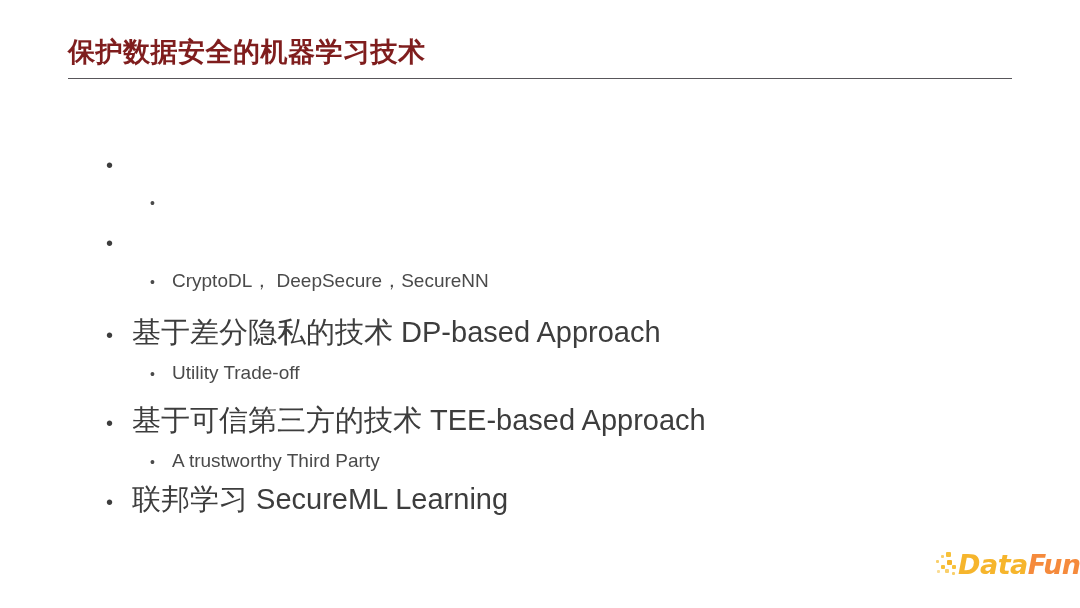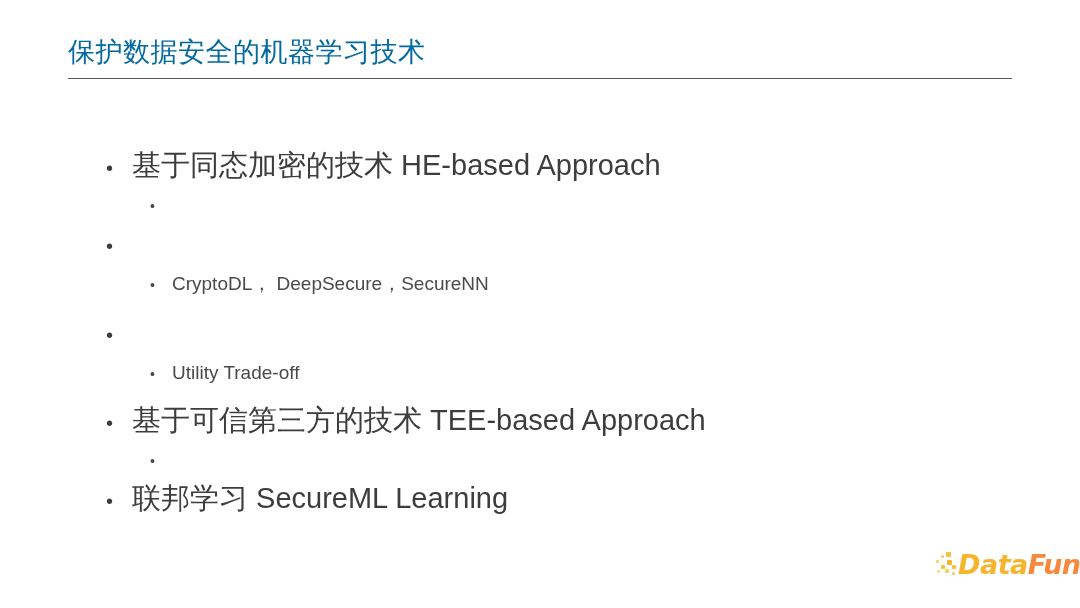--- a/index.html
+++ b/index.html
@@ -24,22 +24,22 @@
 
   
   .title-block {
     position: absolute;
     left: 68px;
     top: 36px;
     width: 944px;
   }
   .slide-title {
     font-size: 27px;
-    font-weight: normal;
-    color: #0369a1;
+    font-weight: bold;
+    color: #7f1d1d;
     letter-spacing: 0.5px;
     line-height: 1.2;
     white-space: nowrap;
   }
   .title-rule {
     position: absolute;
     left: 68px;
     top: 78px;
     width: 944px;
     height: 1px;
@@ -145,21 +145,20 @@
   <div class="title-block">
     <div class="slide-title">保护数据安全的机器学习技术</div>
   </div>
   <div class="title-rule"></div>
 
   <div class="body-block">
 
     <div class="bullet-group">
       <div class="bullet-l1">
         <span class="marker">•</span>
-        <span class="text">基于同态加密的技术 HE-based Approach</span>
       </div>
       <div class="bullet-l2">
         <span class="marker">•</span>
       </div>
     </div>
     <div class="row-gap-1"></div>
 
     <div class="bullet-group">
       <div class="bullet-l1">
         <span class="marker">•</span>
@@ -167,35 +166,37 @@
       <div class="bullet-l2">
         <span class="marker">•</span>
         <span class="text">CryptoDL， DeepSecure，SecureNN</span>
       </div>
     </div>
     <div class="row-gap-2"></div>
 
     <div class="bullet-group">
       <div class="bullet-l1">
         <span class="marker">•</span>
+        <span class="text">基于差分隐私的技术 DP-based Approach</span>
       </div>
       <div class="bullet-l2">
         <span class="marker">•</span>
         <span class="text">Utility Trade-off</span>
       </div>
     </div>
     <div class="row-gap-3"></div>
 
     <div class="bullet-group">
       <div class="bullet-l1">
         <span class="marker">•</span>
         <span class="text">基于可信第三方的技术 TEE-based Approach</span>
       </div>
       <div class="bullet-l2">
         <span class="marker">•</span>
+        <span class="text">A trustworthy Third Party</span>
       </div>
     </div>
 
     <div class="bullet-group">
       <div class="bullet-l1">
         <span class="marker">•</span>
         <span class="text">联邦学习 SecureML Learning</span>
       </div>
     </div>
 

